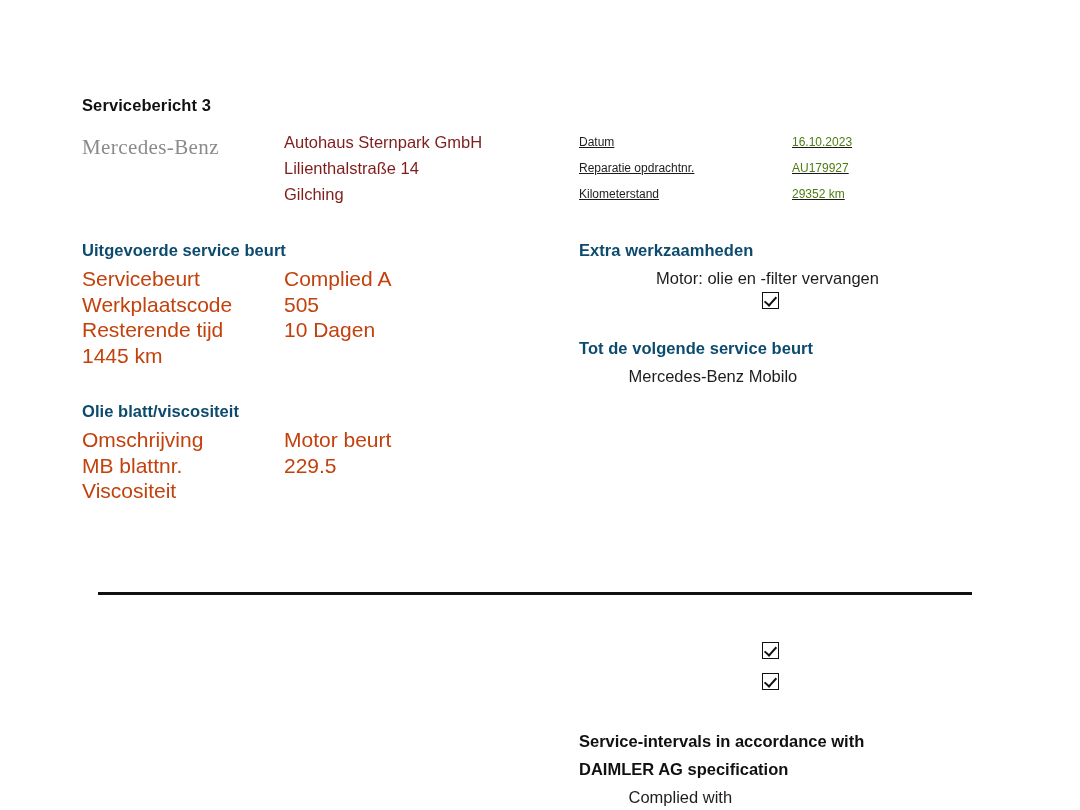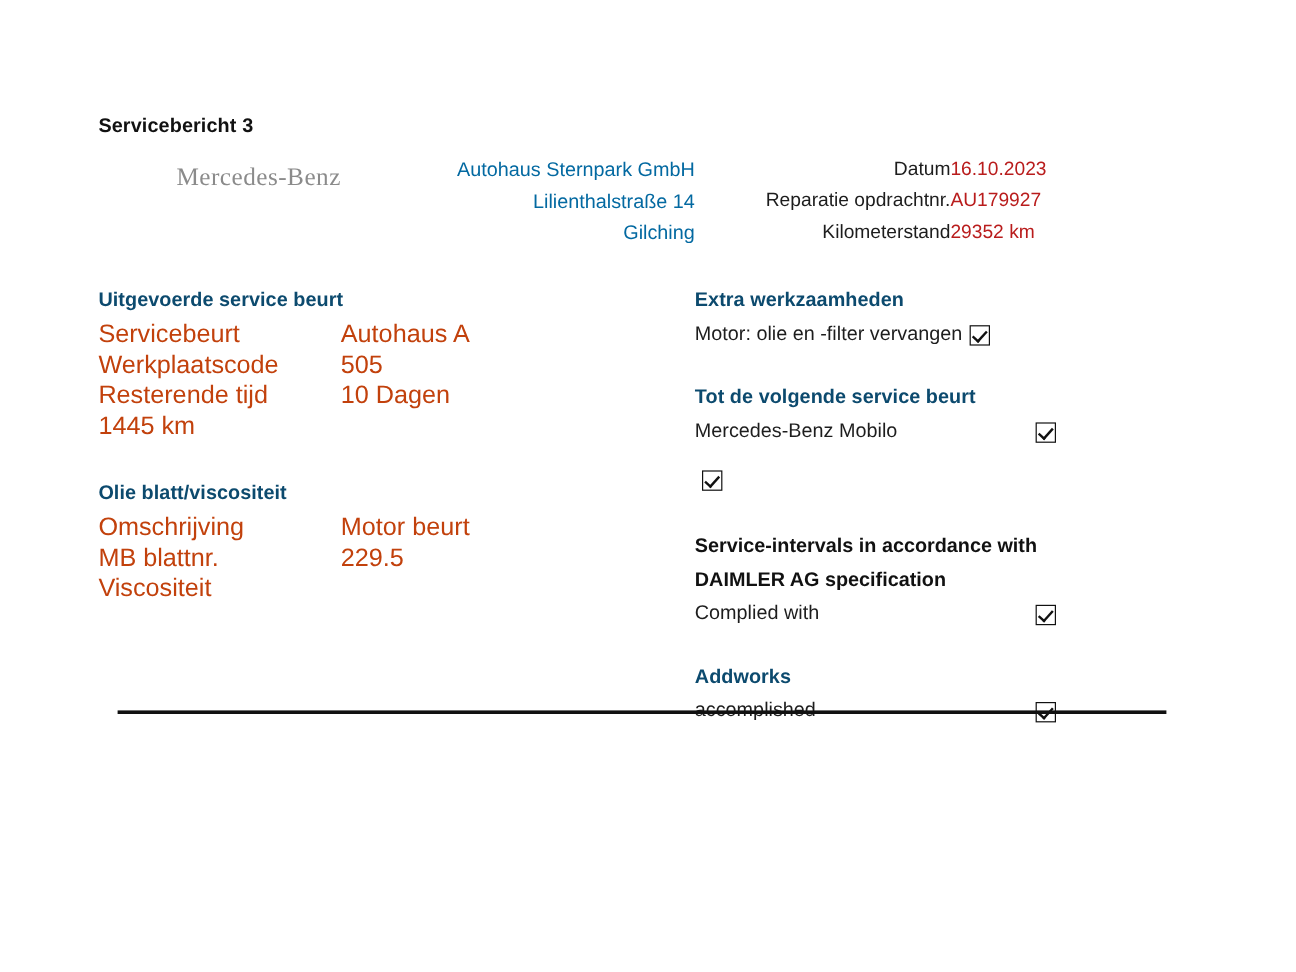--- a/index.html
+++ b/index.html
@@ -24,58 +24,58 @@
   .doc-title {
     font-size: 16.5px;
     font-weight: bold;
     letter-spacing: 0.1px;
     margin: 0 0 14px 0;
     color: #111;
   }
   .top-row {
     display: flex;
     align-items: flex-start;
-    text-align: right;
   }
   .brand-col {
     width: 202px;
     flex: 0 0 202px;
     padding-top: 6px;
   }
   .brand-word {
     font-family: "Liberation Serif", serif;
     font-size: 21px;
     letter-spacing: 0.4px;
     color: #8b8b8b;
     white-space: nowrap;
   }
   .dealer-col {
     width: 295px;
     flex: 0 0 295px;
   }
   .dealer-line {
     font-size: 16.5px;
     line-height: 26px;
-    color: #0369a1;
+    color: #7f1d1d;
   }
   .meta-col {
     flex: 1 1 auto;
   }
   .meta-row {
     display: flex;
     line-height: 26px;
-    font-size: 16px;
+    font-size: 12px;
+    text-decoration: underline;
   }
   .meta-label {
     width: 213px;
     flex: 0 0 213px;
     color: #1d1d1d;
   }
   .meta-value {
-    color: #b91c1c;
+    color: #4d7c0f;
   }
 
   .cols {
     display: flex;
     margin-top: 34px;
   }
   .col-left {
     width: 497px;
     flex: 0 0 497px;
   }
@@ -107,20 +107,21 @@
   }
 
   
   .chk-row {
     display: flex;
     align-items: center;
     font-size: 16.5px;
     line-height: 25.5px;
     color: #1d1d1d;
     min-height: 26px;
+    flex-direction: column;
   }
   .chk-row .txt {
     flex: 0 0 auto;
   }
   .chk-row.col-aligned .txt {
     width: 278px;
     flex: 0 0 278px;
   }
   .checkbox {
     width: 17px;
@@ -199,21 +200,21 @@
 
   </div>
 
   <div class="cols">
 
     <div class="col-left">
 
       <h2 class="sec">Uitgevoerde service beurt</h2>
       <div class="kv">
         <div class="kv-key">Servicebeurt</div>
-        <div class="kv-val">Autohaus A</div>
+        <div class="kv-val">Complied A</div>
       </div>
       <div class="kv">
         <div class="kv-key">Werkplaatscode</div>
         <div class="kv-val">505</div>
       </div>
       <div class="kv">
         <div class="kv-key">Resterende tijd</div>
         <div class="kv-val">10 Dagen</div>
       </div>
       <div class="kv">

